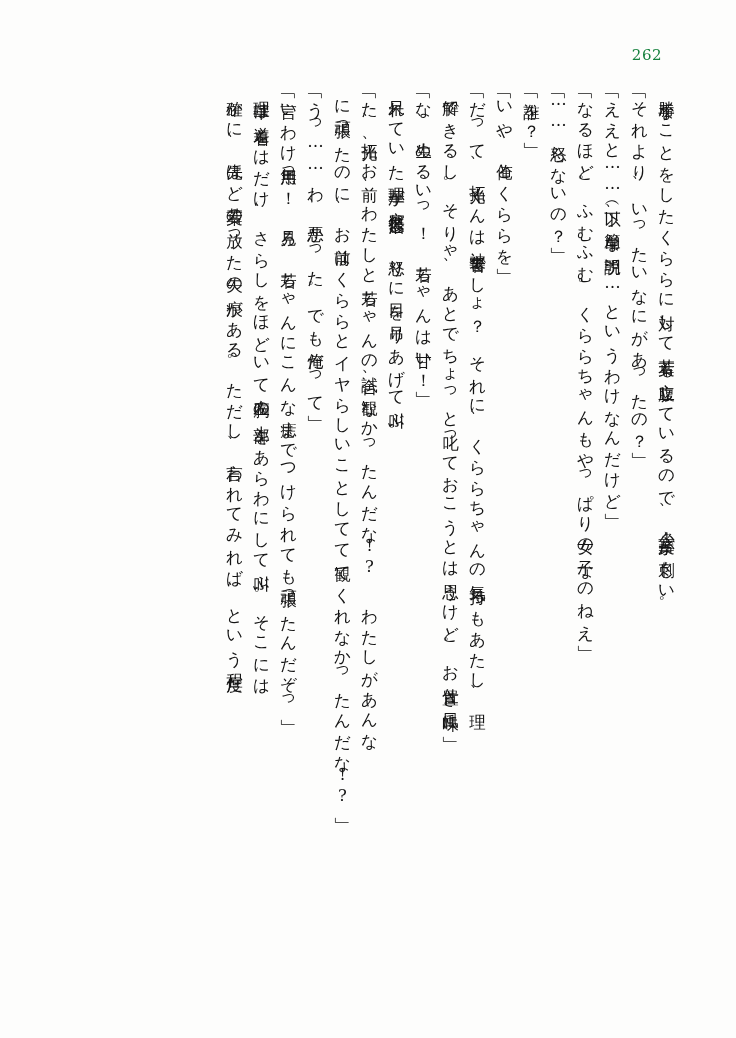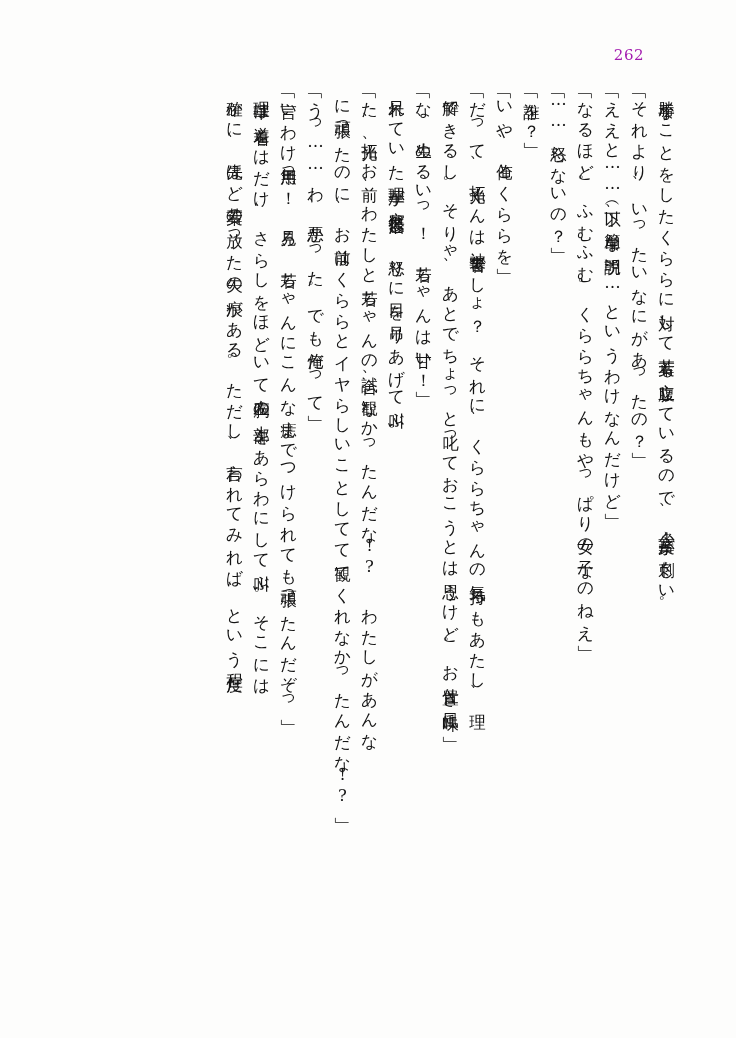--- a/index.html
+++ b/index.html
@@ -19,24 +19,24 @@
   .page {
     position: absolute;
     inset: 0;
     background: #fdfdfc;
   }
 
   
   .page-number {
     position: absolute;
     top: 46px;
-    right: 92px;
+    right: 74px;
     font-size: 15px;
     letter-spacing: 0.5px;
-    color: #a21caf;
+    color: #15803d;
     font-family: "DejaVu Serif", "Liberation Serif", serif;
     margin-left: 15px;
   }
 
   
   .text-block {
     position: absolute;
     top: 88px;
     right: 62px;
     bottom: 40px;

